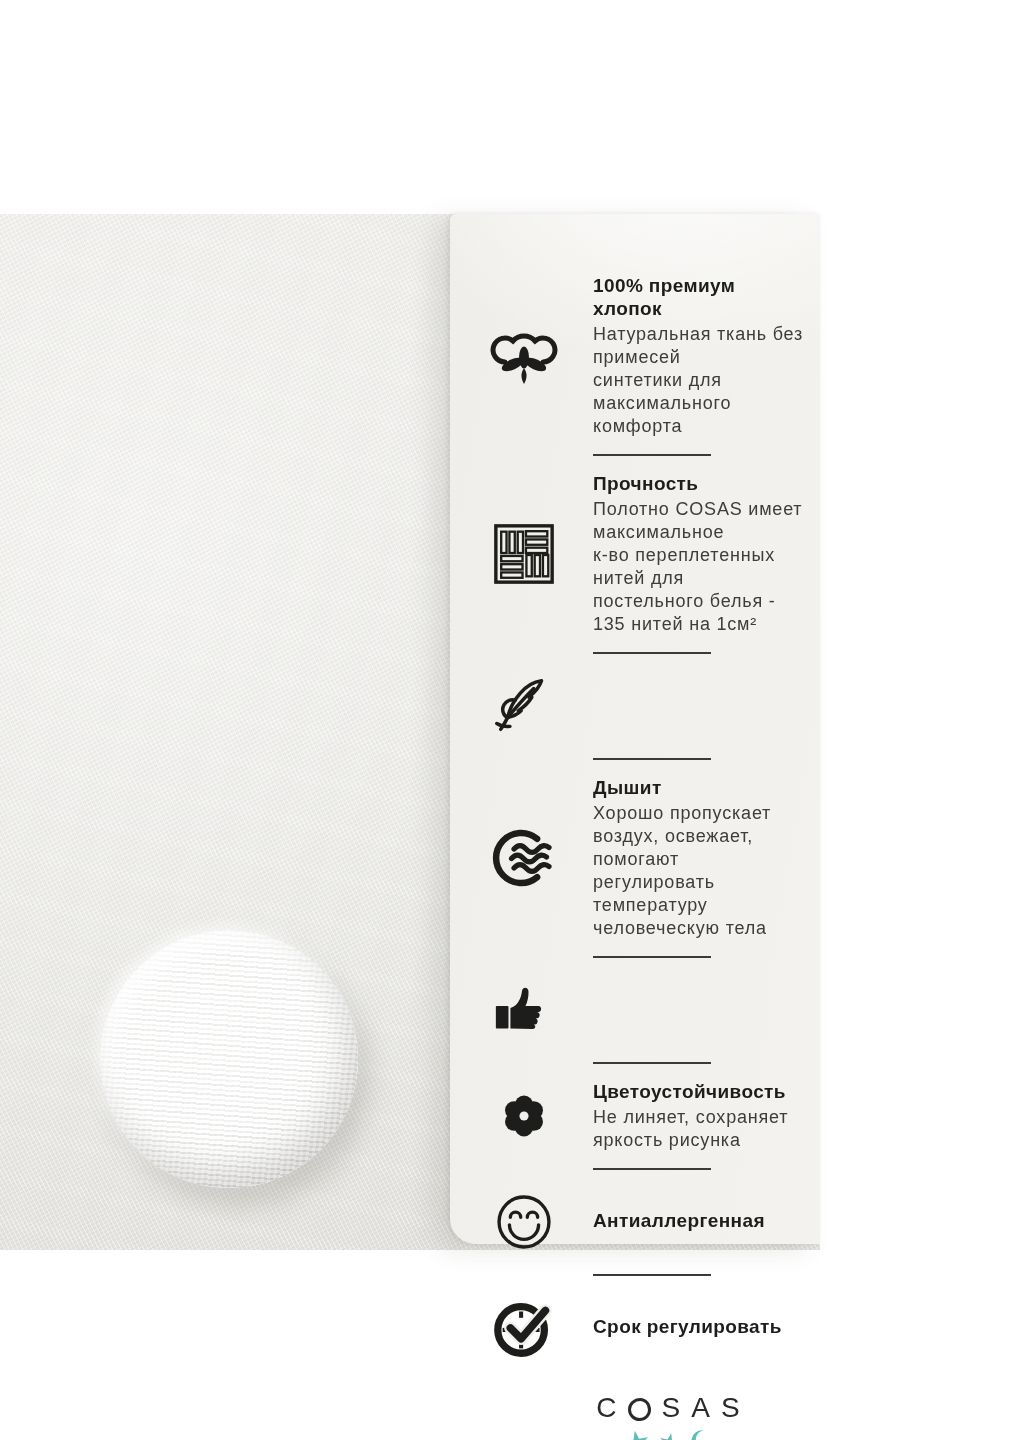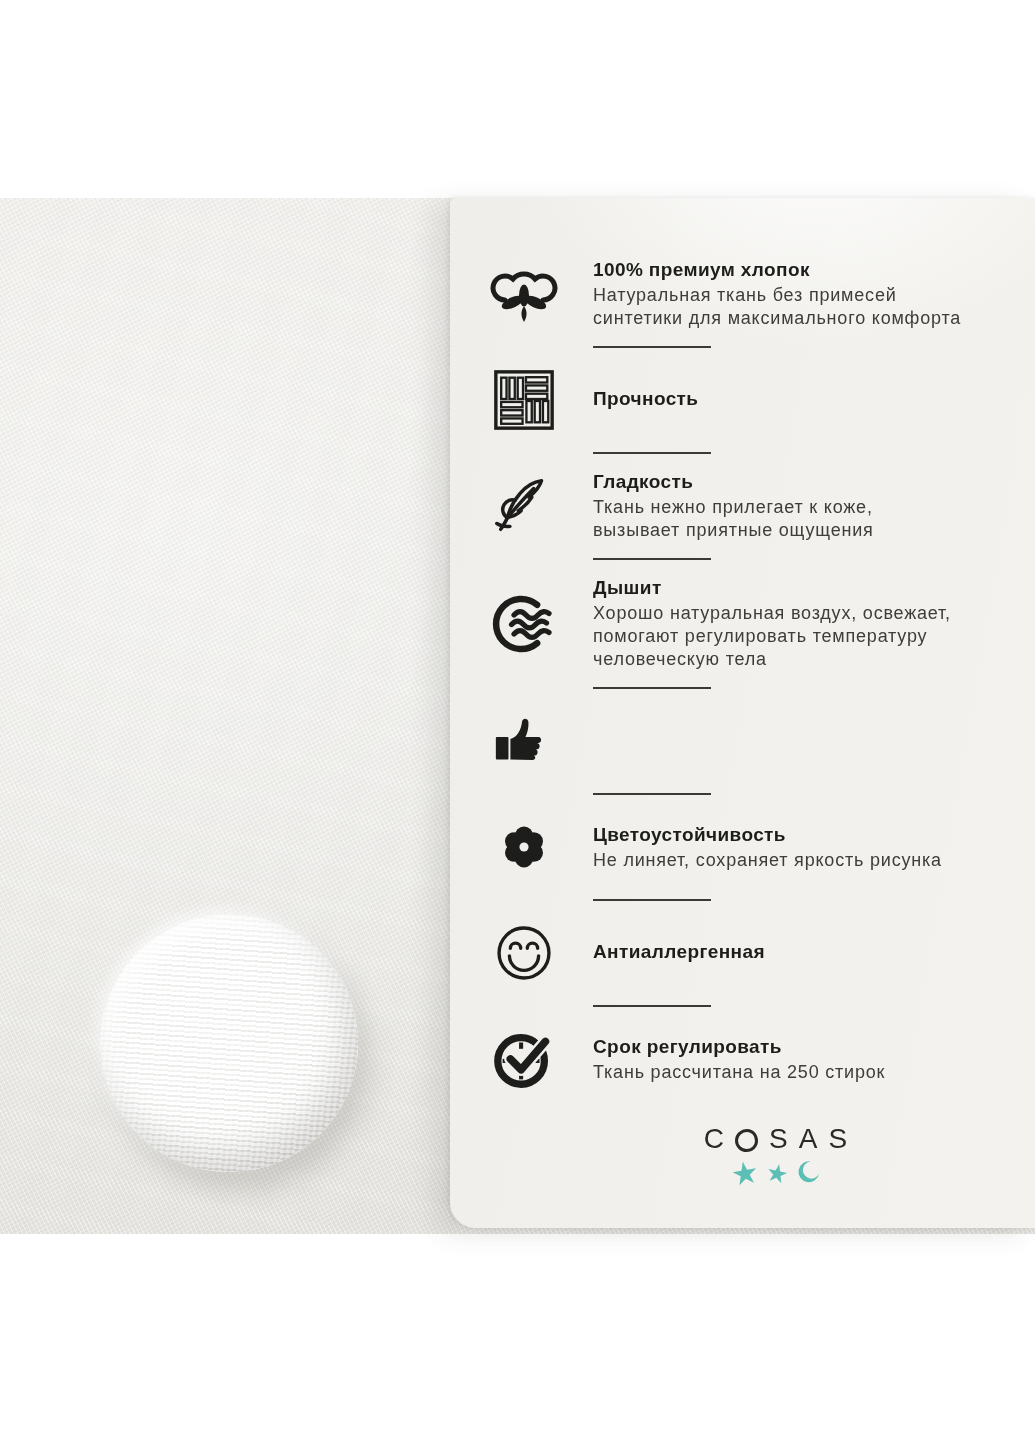--- a/index.html
+++ b/index.html
@@ -2,21 +2,21 @@
 <html><head>
 <meta charset="utf-8">
 <style>
   html,body{margin:0;padding:0}
   body{
     width:1035px;height:1440px;background:#ffffff;position:relative;overflow:hidden;
     font-family:"Liberation Sans", sans-serif;
   }
   
   .photo{
-    position:absolute;left:0;top:198px;width:1035px;height:1036px;
+    position:absolute;left:0;top:214px;width:820px;height:1036px;
     background:
       radial-gradient(140% 120% at 18% 32%, rgba(255,255,255,.55), rgba(255,255,255,0) 62%),
       linear-gradient(160deg,#edebe7 0%,#e8e7e3 45%,#e2e1dd 100%);
   }
   .photo::before{
     content:"";position:absolute;inset:0;
     background:
       repeating-linear-gradient(63deg, rgba(255,255,255,.45) 0 1px, rgba(0,0,0,0) 1px 4px),
       repeating-linear-gradient(-27deg, rgba(118,116,110,.06) 0 2px, rgba(0,0,0,0) 2px 4px);
   }
@@ -116,62 +116,60 @@
                     <rect x="10.5" y="53" width="22" height="5.5"></rect>
                   <rect x="36.5" y="35" width="5.5" height="22"></rect>
                     <rect x="45" y="35" width="5.5" height="22"></rect>
                     <rect x="53.5" y="35" width="5.5" height="22"></rect>
                 </g>
               </g>
             </svg>
           </div>
           <div class="texts">
             <h3 class="f-title">Прочность</h3>
+            <p class="f-body">Полотно COSAS имеет максимальное
+к-во переплетенных нитей для
+постельного белья - 135 нитей на 1см²</p>
           </div>
         </div>
         <div class="divider"></div>
       </div>
 
       <div class="section">
         <div class="feature-row">
           <div class="icon-box">
             <svg width="66" height="66" viewBox="0 0 68 68">
               <g fill="none" stroke="#1d1d1b" stroke-width="3.6" stroke-linecap="round" stroke-linejoin="round">
                 <path d="M52 8 C44 9 36 14 30 21 C24 28 19 37 17 46 C22 45 27 43 31 39 L28 39 C34 35 39 30 42 25 L39 25 C45 20 50 15 52 8 Z"></path>
                 <path d="M17 46 C12.5 43.5 10.5 37.5 13.5 32.5 C16 28.5 21 26.5 25 28"></path>
                 <path d="M44 16 C36 24 27 34 17 46"></path>
                 <path d="M17 46 C15 50 13 54 10 58"></path>
                 <path d="M6 52 C10 54.5 15 55.5 19.5 55"></path>
               </g>
             </svg>
           </div>
-          <div class="texts">
-            <h3 class="f-title">Гладкость</h3>
-            <p class="f-body">Ткань нежно прилегает к коже,
-вызывает приятные ощущения</p>
-          </div>
         </div>
         <div class="divider"></div>
       </div>
 
       <div class="section">
         <div class="feature-row">
           <div class="icon-box">
             <svg width="68" height="68" viewBox="0 0 68 68">
               <g fill="none" stroke="#1d1d1b" stroke-linecap="round">
                 <path d="M47.1 14.8 A25 25 0 1 0 47.1 53.2" stroke-width="6.5"></path>
                 <path d="M24 25 c4 -4.5 8 -4.5 12 0 c4 4.5 8 4.5 12 0 c3.5 -4 7.5 -4.5 11 -1.5" stroke-width="5.2"></path>
                 <path d="M21.5 34.5 c4 -4.5 8 -4.5 12 0 c4 4.5 8 4.5 12 0 c3.5 -4 7.5 -4.5 11 -1.5" stroke-width="5.2"></path>
                 <path d="M24 44 c4 -4.5 8 -4.5 12 0 c4 4.5 8 4.5 12 0 c3.5 -4 7.5 -4.5 11 -1.5" stroke-width="5.2"></path>
               </g>
             </svg>
           </div>
           <div class="texts">
             <h3 class="f-title">Дышит</h3>
-            <p class="f-body">Хорошо натуральная воздух, освежает,
+            <p class="f-body">Хорошо пропускает воздух, освежает,
 помогают регулировать температуру
 человеческую тела</p>
           </div>
         </div>
         <div class="divider"></div>
       </div>
 
       <div class="section">
         <div class="feature-row">
           <div class="icon-box">
@@ -241,21 +239,20 @@
                   <path d="M12 36 L18.5 36"></path>
                     <path d="M43.5 36 L50 36"></path>
                 </g>
               </g>
               <path d="M20 34 L31 45 L56 16" fill="none" stroke="#f0efeb" stroke-width="13" stroke-linecap="round" stroke-linejoin="round"></path>
               <path d="M20 34 L31 45 L56 16" fill="none" stroke="#1d1d1b" stroke-width="8" stroke-linecap="round" stroke-linejoin="round"></path>
             </svg>
           </div>
           <div class="texts">
             <h3 class="f-title">Срок регулировать</h3>
-            <p class="f-body">Ткань рассчитана на 250 стирок</p>
           </div>
         </div>
       </div>
 
       <div class="logo">
         <div class="logo-word">
           <span class="lt">C</span>
             <span class="logo-o"></span>
             <span class="lt">S</span>
             <span class="lt">A</span>

